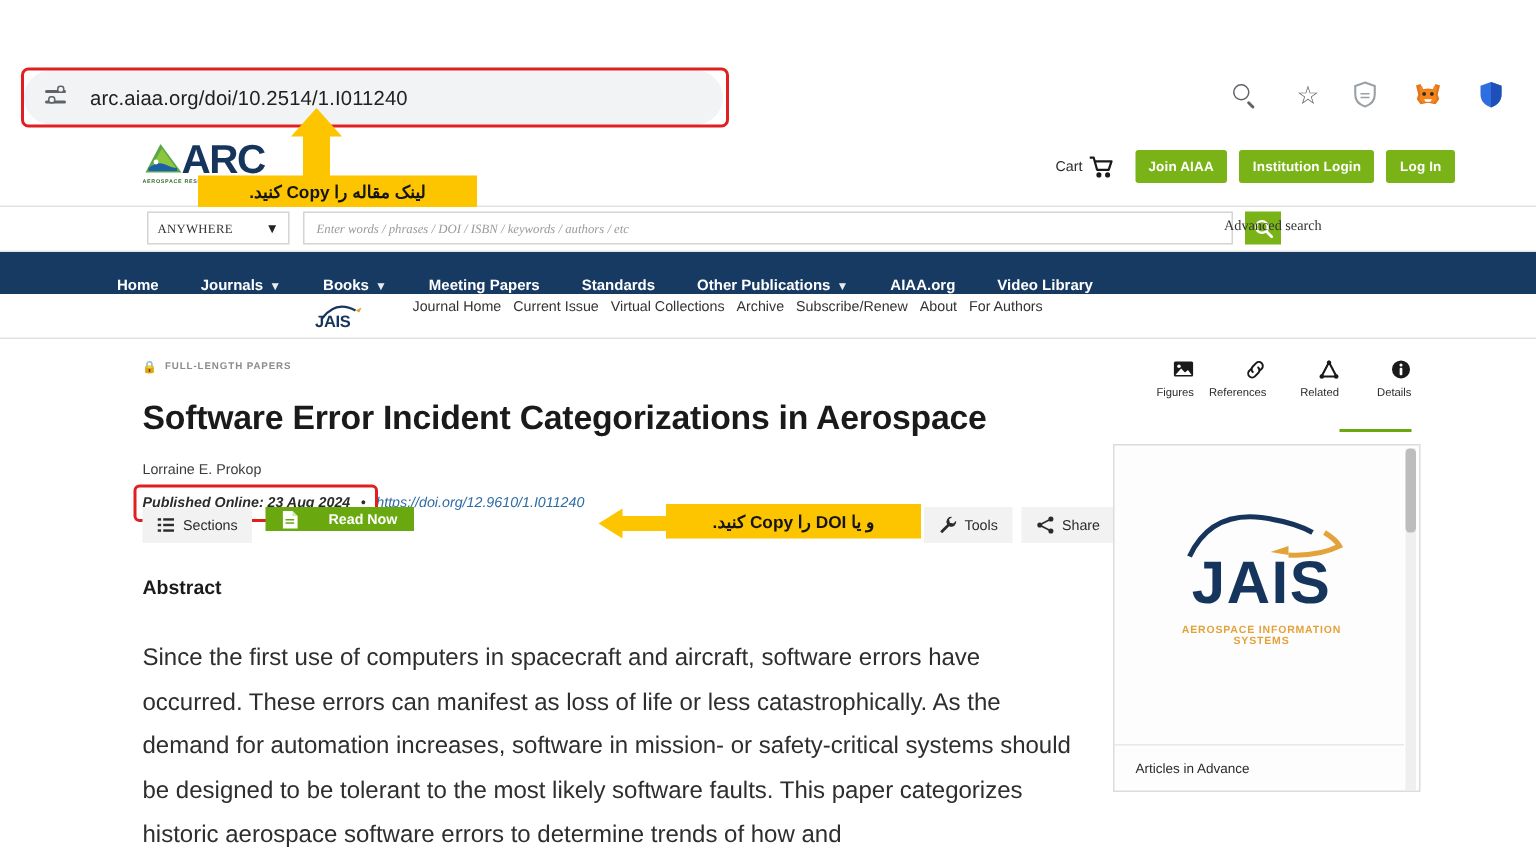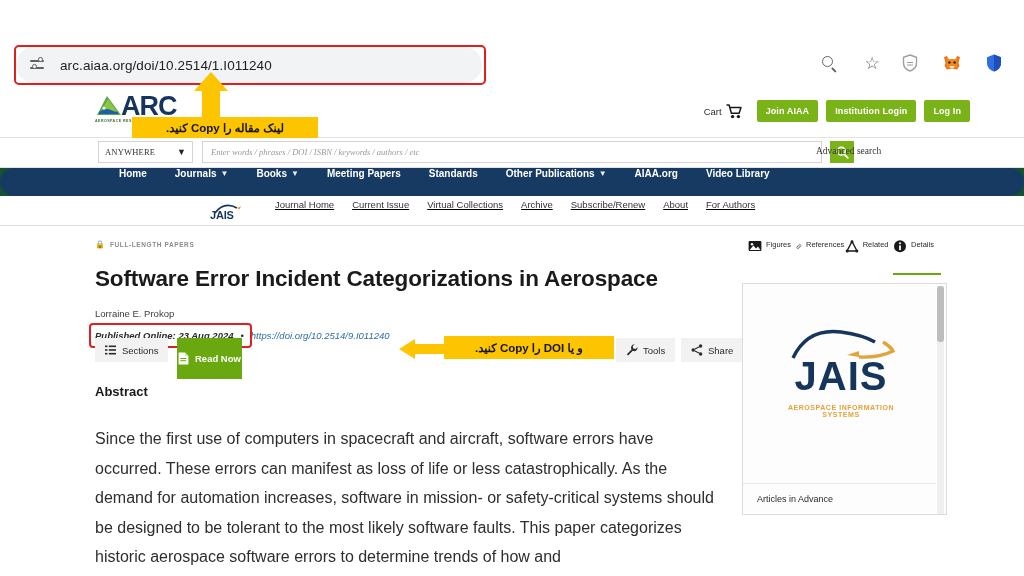--- a/index.html
+++ b/index.html
@@ -92,33 +92,33 @@
   #search-input-box .ph { font-size:8.5px; color:#9a9a9a; font-style:italic; }
   #search-go {
     position:absolute; left:830px; top:3px; width:24px; height:22px; background:#7ab317;
     display:flex; align-items:center; justify-content:center; cursor:pointer;
   }
   #adv-search { position:absolute; left:816px; top:8px; font-size:9.5px; color:#333; cursor:pointer; }
 
   
   #main-nav {
     position:relative; height:28px; background:#173a63;
-    display:flex; align-items:flex-start; padding-left:105px; gap:0;border-radius:14px;
+    display:flex; align-items:flex-end; padding-left:64px; gap:0;
   }
   #main-nav .nav-item {
     color:#ffffff; font-size:10px; font-weight:bold; padding:0 14px; cursor:pointer;
     display:flex; align-items:center; gap:4px; white-space:nowrap;
   }
   #main-nav .nav-item .cv { font-size:8px; opacity:.9; }
 
   
   #journal-nav { position:relative; height:30px; background:#ffffff; border-bottom:1px solid #e1e1e1; display:flex; align-items:center; }
   #jais-small { position:absolute; left:210px; top:4px; width:42px; height:22px; }
   #jais-small .jw { position:absolute; left:0; top:9px; font-size:11px; font-weight:bold; color:#16355c; letter-spacing:-.2px; }
-  #journal-nav .jnav-items { position:absolute; left:275px; top:0; height:16px; display:flex; align-items:center; gap:18px;text-decoration:underline; }
+  #journal-nav .jnav-items { position:absolute; left:275px; top:0; height:16px; display:flex; align-items:center; gap:8px; }
   #journal-nav .jnav-item { font-size:9.5px; color:#333; cursor:pointer; white-space:nowrap; }
 
   
   #body-area { position:relative; height:100%; background:#fff; }
   #article-col { position:absolute; left:95px; top:14px; width:625px; }
   #type-line { display:flex; align-items:center; gap:5px; }
   #type-line .lock { color:#c7653f; font-size:8px; }
   #type-line .tl { font-size:6.5px; letter-spacing:.6px; color:#8c8c8c; font-weight:bold; }
   #article-title {
     font-family:Liberation Sans, sans-serif; font-weight:bold; font-size:22.5px;
@@ -134,38 +134,38 @@
     border:2.2px solid #e02020; border-radius:4px; pointer-events:none;
   }
 
   #action-row { position:absolute; left:95px; top:112px; width:625px; height:24px; }
   .abtn-light {
     position:absolute; left:0; top:0; height:24px; background:#f2f2f2;
     display:flex; align-items:center; gap:6px; padding:0 10px; cursor:pointer;
   }
   .abtn-light span.lbl { font-size:9.5px; color:#2b2b2b; }
   #read-now {
-    position:absolute; left:82px; top:0; height:41px; background:#6aa80f;
-    display:flex; align-items:center; gap:6px; padding:0 1px; cursor:pointer;
+    position:absolute; left:82px; top:0; height:16px; background:#6aa80f;
+    display:flex; align-items:center; gap:20px; padding:0 11px; cursor:pointer;
   }
   #read-now .lbl { font-size:9.5px; color:#fff; font-weight:bold; }
   #tools-btn { position:absolute; left:521px; top:0; height:24px; background:#f2f2f2; display:flex; align-items:center; gap:5px; padding:0 10px; cursor:pointer; }
   #share-btn { position:absolute; left:586px; top:0; height:24px; background:#f2f2f2; display:flex; align-items:center; gap:5px; padding:0 10px; cursor:pointer; }
   #tools-btn .lbl, #share-btn .lbl { font-size:9.5px; color:#2b2b2b; }
 
   #abstract-head { position:absolute; left:95px; top:158px; font-size:13px; font-weight:bold; color:#1a1a1a; }
   #abstract-body {
     position:absolute; left:95px; top:198px; width:624px;
     font-size:16px; line-height:1.85; color:#2e2e2e;
   }
 
   
   #right-rail { position:absolute; left:742px; top:14px; width:205px; }
   #rail-tabs { display:flex; justify-content:space-between; padding:0 6px; }
-  .rail-tab { display:flex; flex-direction:row; align-items:flex-start; gap:4px; cursor:pointer; width:48px; }
+  .rail-tab { display:flex; flex-direction:column; align-items:flex-end; gap:4px; cursor:pointer; width:48px; }
   .rail-tab .rt-label { font-size:7.5px; color:#2b2b2b; }
   .rail-tab.active { border-bottom:2.5px solid #6aa80f; padding-bottom:20px; }
   #rail-panel {
     margin-top:8px; height:232px; background:#fdfdfd; border:1px solid #dcdcdc;
     position:relative; overflow:hidden;
   }
   #rail-scroll { position:absolute; right:2px; top:2px; width:7px; height:228px; background:#efefef; }
   #rail-scroll i { position:absolute; left:0; top:0; width:7px; height:56px; background:#bdbdbd; border-radius:3px; }
   #jais-big { position:absolute; left:28px; top:48px; width:140px; height:92px; }
   #jais-big .jb-word { position:absolute; left:0; top:24px; width:140px; text-align:center; font-size:40px; font-weight:bold; color:#16355c; letter-spacing:1px; line-height:1; }
@@ -349,21 +349,21 @@
     <div id="article-col">
       <div id="type-line">
         <span class="lock">🔒</span>
         <span class="tl">FULL-LENGTH PAPERS</span>
       </div>
       <div id="article-title">Software Error Incident Categorizations in Aerospace</div>
       <div id="authors">Lorraine E. Prokop</div>
       <div id="pub-line">
         <span class="pub">Published Online: 23 Aug 2024</span>
         <span class="sep">•</span>
-        <span class="doi">https://doi.org/10.2514/9.I011240</span>
+        <span class="doi">https://doi.org/12.9610/1.I011240</span>
         <span id="doi-highlight"></span>
       </div>
     </div>
 
     <div id="action-row">
       <div class="abtn-light">
         <svg width="11" height="10" viewBox="0 0 11 10">
           <rect x="0" y="0.5" width="2.4" height="1.6" fill="#2b2b2b"></rect>
             <rect x="3.8" y="0.5" width="7.2" height="1.6" fill="#2b2b2b"></rect>
           <rect x="0" y="4.2" width="2.4" height="1.6" fill="#2b2b2b"></rect>

